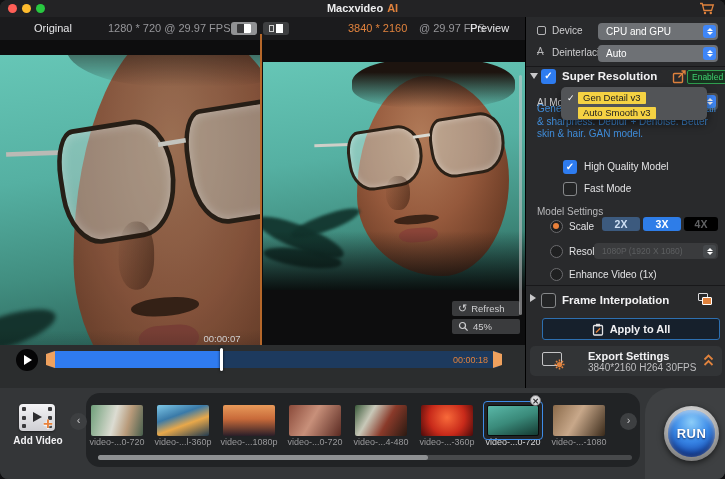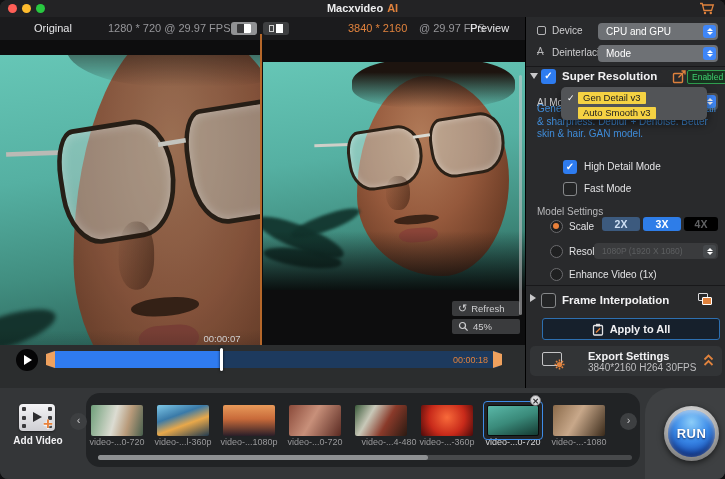--- a/index.html
+++ b/index.html
@@ -220,21 +220,21 @@
       <span class="stxt">CPU and GPU</span>
       <span class="stepper">
           <span class="u"></span>
           <span class="d"></span>
         </span>
     </div>
 
     <span class="abs" style="left:11px;top:29px;font-size:10px;color:#b5b5b7;text-decoration:line-through;">A</span>
     <span class="rowlbl" style="left:26px;top:30px;">Deinterlacing</span>
     <div class="sel" style="left:72px;top:28px;width:120px;">
-      <span class="stxt">Mode</span>
+      <span class="stxt">Auto</span>
       <span class="stepper">
           <span class="u"></span>
           <span class="d"></span>
         </span>
     </div>
 
     <div class="sep" style="top:49px;"></div>
 
     <span class="abs disc-down" style="left:4px;top:56px;"></span>
     <span class="chk on" style="left:15px;top:52px;">✓</span>
@@ -261,21 +261,21 @@
         <span class="mcheck">✓</span>
         <span class="chip">Gen Detail v3</span>
       </div>
       <div class="mitem">
         <span class="mcheck"></span>
         <span class="chip">Auto Smooth v3</span>
       </div>
     </div>
 
     <span class="chk on" style="left:37px;top:143px;width:14px;height:14px;line-height:13px;">✓</span>
-    <span class="rowlbl" style="left:58px;top:144px;color:#e2e2e4;">High Detail Mode</span>
+    <span class="rowlbl" style="left:58px;top:144px;color:#e2e2e4;">High Quality Model</span>
     <span class="chk off" style="left:37px;top:165px;width:14px;height:14px;"></span>
     <span class="rowlbl" style="left:58px;top:166px;color:#e2e2e4;">Fast Mode</span>
 
     <span class="rowlbl" style="left:11px;top:189px;color:#b8b8ba;">Model Settings</span>
 
     <span class="radio on" style="left:24px;top:203px;"></span>
     <span class="rowlbl" style="left:43px;top:204px;color:#e2e2e4;">Scale</span>
     <div class="scbtn" style="left:76px;top:200px;width:38px;background:#3c5a7e;color:#cfe0f5;">2X</div>
     <div class="scbtn" style="left:117px;top:200px;width:38px;background:#2e7de8;color:#fff;">3X</div>
     <div class="scbtn" style="left:158px;top:200px;width:34px;background:#000000;color:#616264;">4X</div>
@@ -353,21 +353,21 @@
 
     <div class="thumb" style="left:91px;background:linear-gradient(105deg,#6f9f7a 0%,#dcdcd2 45%,#b89a7a 70%,#48604e 100%);"></div>
     <span class="tname" style="left:84px;">video-...0-720</span>
     <div class="thumb" style="left:157px;background:linear-gradient(160deg,#7ec8e8 0%,#3a7aa8 35%,#e8a84a 60%,#203a50 100%);"></div>
     <span class="tname" style="left:150px;">video-...l-360p</span>
     <div class="thumb" style="left:223px;background:linear-gradient(180deg,#e89a5a 0%,#c86a3a 45%,#2a1e28 100%);"></div>
     <span class="tname" style="left:216px;">video-...1080p</span>
     <div class="thumb" style="left:289px;background:linear-gradient(120deg,#8a4a3a 0%,#c8907a 45%,#5a2a22 100%);"></div>
     <span class="tname" style="left:282px;">video-...0-720</span>
     <div class="thumb" style="left:355px;background:linear-gradient(120deg,#3a5a3a 0%,#c8c8b8 30%,#8a3a2a 60%,#2a1a12 100%);"></div>
-    <span class="tname" style="left:348px;margin-left:8px;">video-...4-480</span>
+    <span class="tname" style="left:348px;">video-...4-480</span>
     <div class="thumb" style="left:421px;background:radial-gradient(circle at 50% 40%,#f86a3a 0%,#c82a1a 55%,#4a0a0a 100%);"></div>
     <span class="tname" style="left:414px;">video-...-360p</span>
     <div class="thumb" style="left:487px;background:linear-gradient(160deg,#5ab8a8 0%,#3a8a7a 50%,#143a32 100%);border:1px solid #0a0a0a;box-sizing:border-box;"></div>
     <span class="tname" style="left:480px;color:#d8d8da;">video-...0-720</span>
     <div class="thumb" style="left:553px;background:linear-gradient(120deg,#8a6a4a 0%,#c8a88a 45%,#3a2a1a 100%);"></div>
     <span class="tname" style="left:546px;">video-...-1080</span>
 
     <div class="abs" style="left:483px;top:13px;width:60px;height:39px;border:1.5px solid #3e8ce8;border-radius:4px;box-sizing:border-box;"></div>
     <div class="xclose" style="left:530px;top:7px;">✕</div>
 

